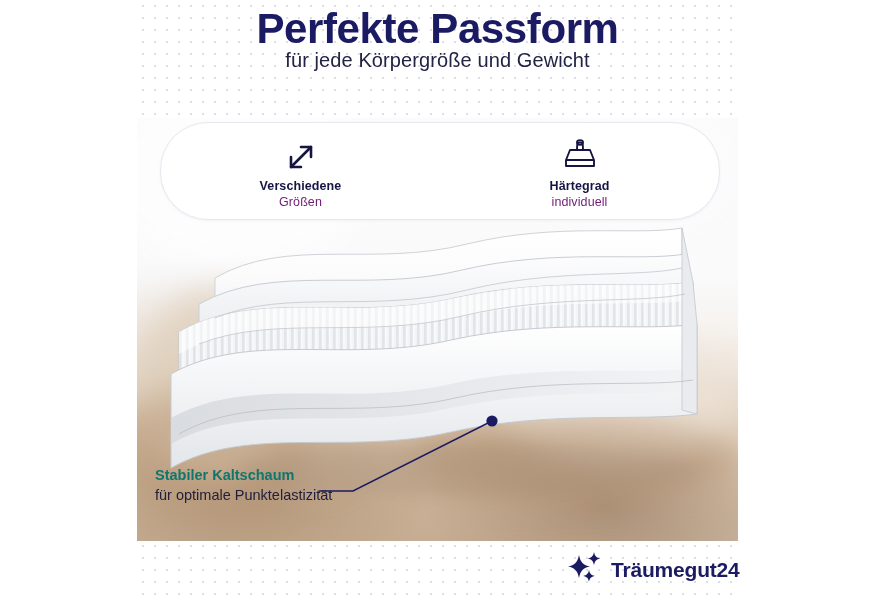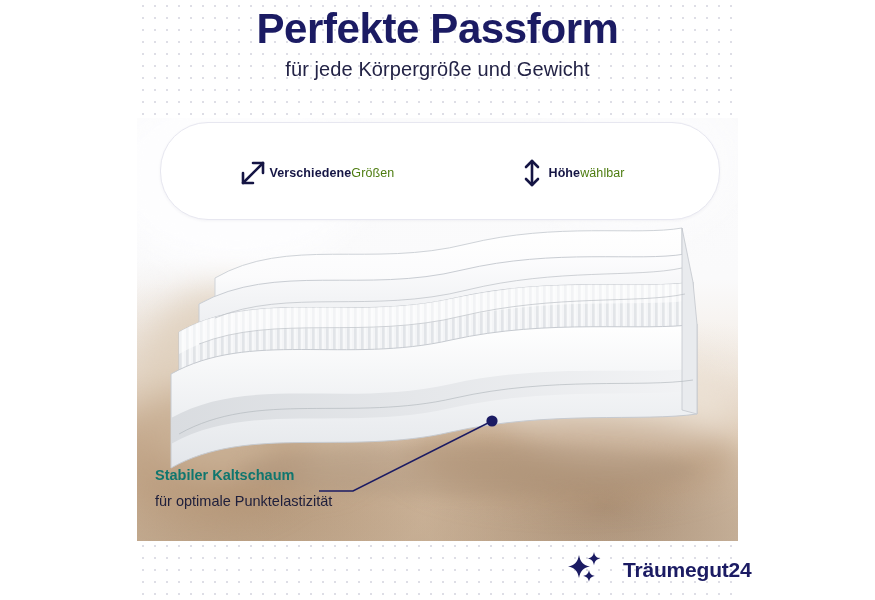--- a/index.html
+++ b/index.html
@@ -40,39 +40,39 @@
   
   #mattress{position:absolute;left:137px;top:118px;width:601px;height:423px;}
 
   
   #features{
     position:absolute;left:160px;top:122px;width:558px;height:96px;
     background:#ffffff;border:1px solid #e7e7f0;border-radius:48px;
     display:flex;align-items:center;justify-content:space-around;
     box-shadow:0 1px 3px rgba(60,60,100,.05);
   }
-  .feature{display:flex;align-items:center;justify-content:flex-start;
+  .feature{display:flex;flex-direction:column;align-items:center;justify-content:flex-start;
            width:130px;padding-top:4px;}
   .feature .ico{height:38px;display:flex;align-items:flex-end;justify-content:center;margin-bottom:5px;}
   .feature .t1{font-size:12.5px;font-weight:700;color:#151544;letter-spacing:.1px;line-height:1.15;}
-  .feature .t2{font-size:12.5px;font-weight:400;color:#4d7c0f;letter-spacing:.1px;line-height:1.3;margin-top:1px;}
+  .feature .t2{font-size:12.5px;font-weight:400;color:#701a75;letter-spacing:.1px;line-height:1.3;margin-top:1px;}
 
   
   #headline{position:absolute;left:137px;top:8px;width:601px;text-align:center;}
   #h-title{font-size:42px;font-weight:700;color:#1b1b63;letter-spacing:-0.4px;line-height:1;}
-  #h-sub{font-size:20px;font-weight:400;color:#232346;letter-spacing:.1px;margin-top:9px;line-height:1;}
+  #h-sub{font-size:20px;font-weight:400;color:#232346;letter-spacing:.1px;line-height:1;}
 
   
   #callout{position:absolute;left:155px;top:466px;}
   #c-title{font-size:14.5px;font-weight:700;color:#0f766e;line-height:1.25;}
-  #c-sub{font-size:14.5px;font-weight:400;color:#20203c;line-height:1.25;margin-top:8px;}
+  #c-sub{font-size:14.5px;font-weight:400;color:#20203c;line-height:1.25;margin-top:2px;}
   #leader{position:absolute;left:137px;top:118px;width:601px;height:423px;pointer-events:none;}
 
   
-  #logo{position:absolute;left:566px;top:551px;display:flex;align-items:center;gap:17px;}
+  #logo{position:absolute;left:566px;top:551px;display:flex;align-items:center;gap:5px;}
   #logo-text{font-size:21px;font-weight:700;color:#1b1b63;letter-spacing:-0.2px;}
 </style>
 </head>
 <body>
 
 <div id="stage">
 
   <div id="dots-top" class="dots"></div>
   <div id="dots-bottom" class="dots"></div>
 
@@ -164,34 +164,35 @@
             <line x1="7" y1="27" x2="27" y2="7"></line>
             <polyline points="27,17 27,7 17,7"></polyline>
             <polyline points="7,17 7,27 17,27"></polyline>
           </g>
         </svg>
       </div>
       <div class="t1">Verschiedene</div>
       <div class="t2">Größen</div>
     </div>
 
+
     <div class="feature">
       <div class="ico">
-        <svg width="34" height="34" viewBox="0 0 34 34">
-          <g stroke="#151544" stroke-width="2.6" stroke-linecap="round" stroke-linejoin="round" fill="none">
-            <line x1="17" y1="5" x2="17" y2="29"></line>
-            <polyline points="11,11 17,5 23,11"></polyline>
-            <polyline points="11,23 17,29 23,23"></polyline>
+        <svg width="46" height="36" viewBox="0 0 46 36">
+          <g stroke="#151544" stroke-width="1.9" stroke-linejoin="round" fill="none">
+            <path d="M9,22 L13,12 L33,12 L37,22 Z"></path>
+            <path d="M9,22 L9,28 L37,28 L37,22"></path>
+            <path d="M20,12 C20,7 20,4.5 23,4.5 C26,4.5 26,7 26,12"></path>
+            <ellipse cx="23" cy="4.6" rx="3" ry="2.3"></ellipse>
           </g>
         </svg>
       </div>
-      <div class="t1">Höhe</div>
-      <div class="t2">wählbar</div>
+      <div class="t1">Härtegrad</div>
+      <div class="t2">individuell</div>
     </div>
-
 
 
   </div>
 
   <svg id="leader" viewBox="0 0 601 423">
     <polyline points="182,373 216,373 355,303" fill="none" stroke="#1b1b63" stroke-width="1.4"></polyline>
     <circle cx="355" cy="303" r="5.6" fill="#1b1b63"></circle>
   </svg>
 
   <div id="callout">

